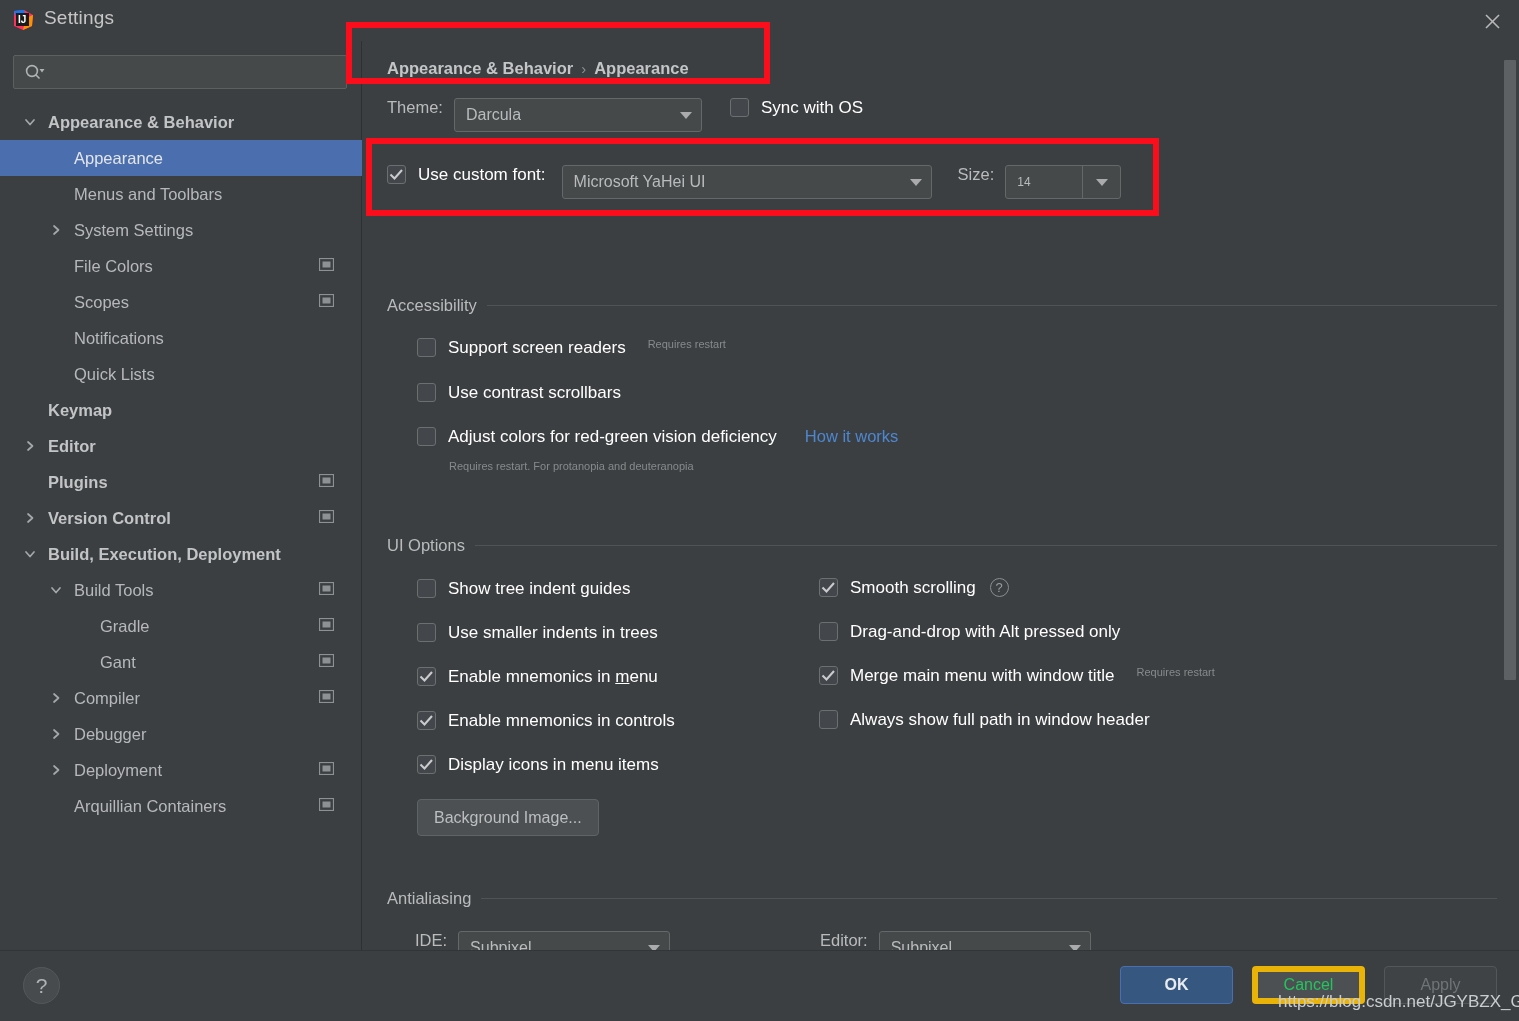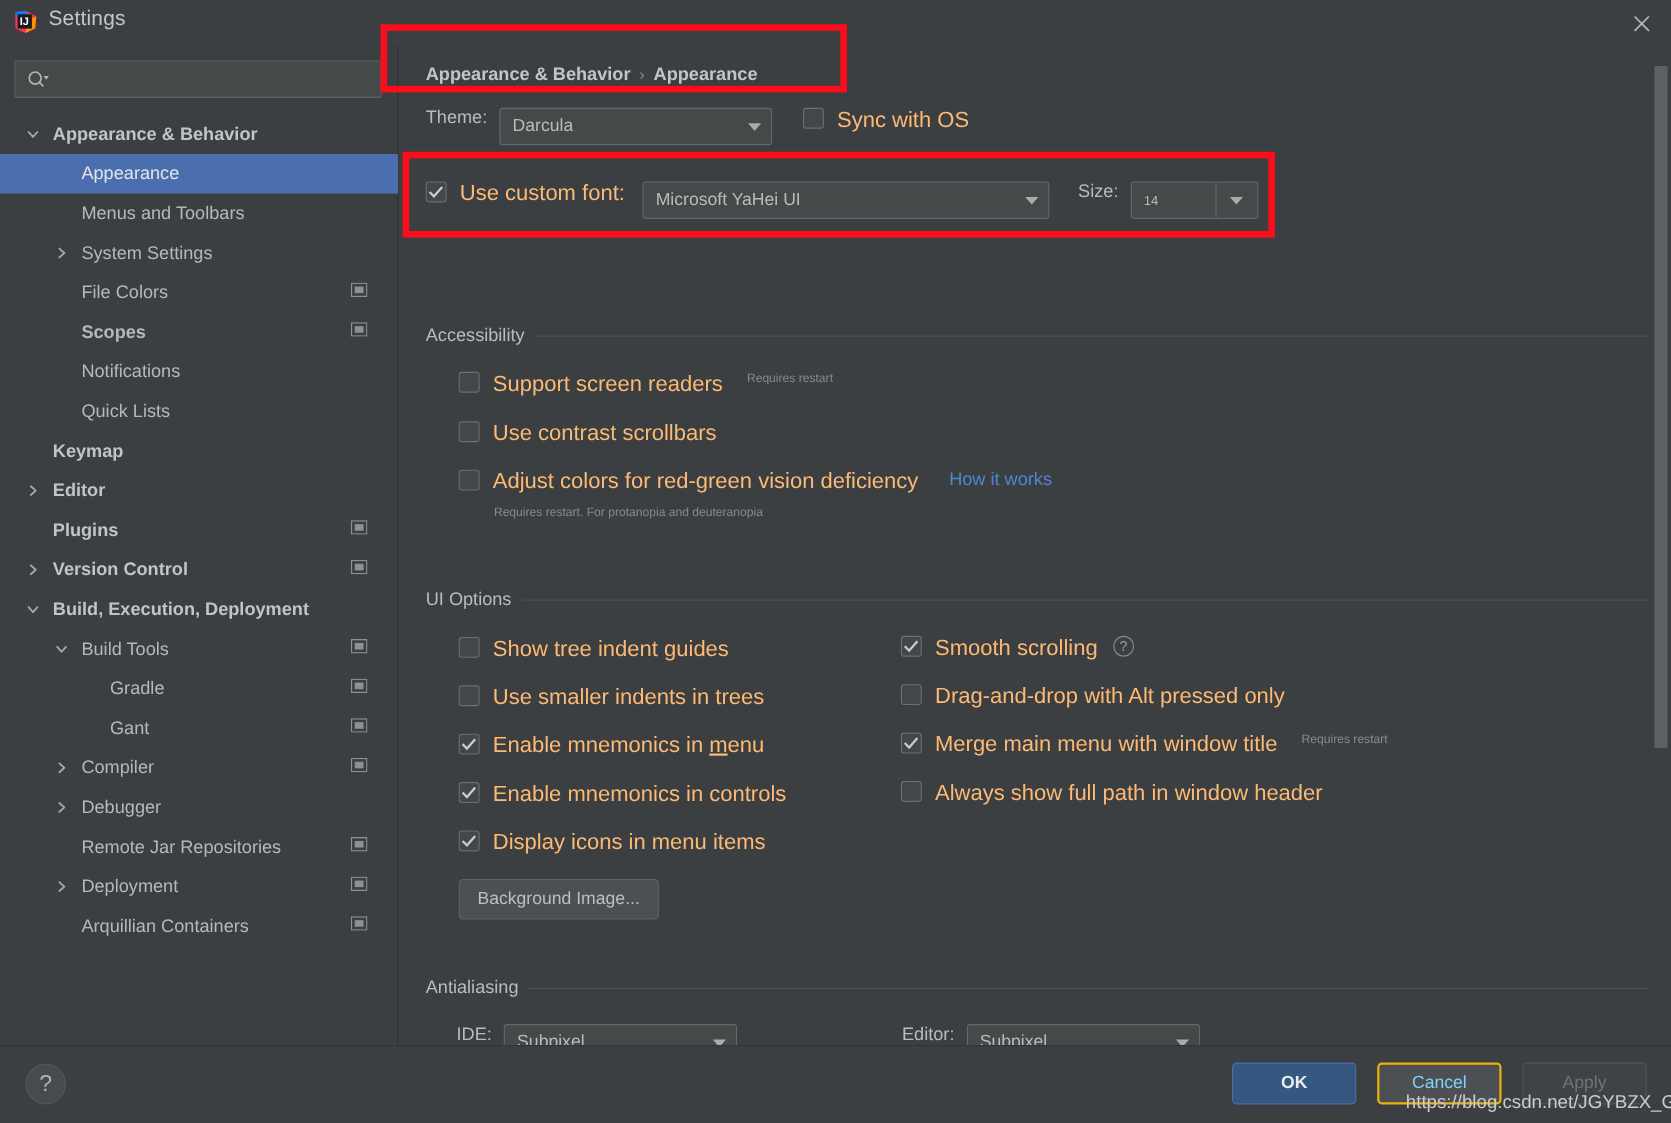--- a/index.html
+++ b/index.html
@@ -175,21 +175,21 @@
     border-radius: 3px;
     background: #43464a;
     display: inline-flex; align-items: center; justify-content: center;
     flex: 0 0 auto;
     cursor: pointer;
   }
   .cb svg { display: none; }
   .cb.checked svg { display: block; }
 
   .cb-label {
-    font-size: 20px; color: #fdba74;
+    font-size: 17px; color: #ffffff;
     margin-left: 12px; white-space: nowrap;
     cursor: pointer;
   }
   .cb-label .mn { text-decoration: underline; }
   .hint {
     font-size: 11px; color: #878a8c; white-space: nowrap;
   }
   .link {
     font-size: 16.5px; color: #4d87d0; cursor: pointer; white-space: nowrap;
   }
@@ -249,22 +249,22 @@
     position: absolute; left: 1120px; top: 966px;
     width: 113px; height: 38px;
     background: #365880; border: 1px solid #4b6eaf; border-radius: 4px;
     color: #e9ecef; font-size: 16px; font-weight: bold;
     font-family: "Liberation Sans", sans-serif;
     cursor: pointer;
   }
   .btn-cancel {
     position: absolute; left: 1252px; top: 966px;
     width: 113px; height: 38px;
-    background: #4c5052; border: 2px solid #eab308; border-radius: 4px;
-    color: #7dd3fc; font-size: 16px;
+    background: #4c5052; border: 6px solid #eab308; border-radius: 4px;
+    color: #22c55e; font-size: 16px;
     font-family: "Liberation Sans", sans-serif;
     cursor: pointer;
   }
   .btn-apply {
     position: absolute; left: 1384px; top: 966px;
     width: 113px; height: 38px;
     background: #3f4345; border: 1px solid #53575a; border-radius: 4px;
     color: #6f7477; font-size: 16px;
     font-family: "Liberation Sans", sans-serif;
     cursor: default;
@@ -351,21 +351,21 @@
         <div class="tree-row">
           <span class="tree-arrow empty" style="margin-left: 47px;"></span>
           <span class="tree-label" style="margin-left: 9px;">File Colors</span>
           <span class="mod-icon"><svg width="15" height="13" viewBox="0 0 15 13">
               <rect x="0.5" y="0.5" width="14" height="12" fill="none" stroke="#8d9194" stroke-width="1.2"></rect>
               <rect x="3.5" y="3.5" width="8" height="6" fill="#8d9194"></rect>
             </svg></span>
         </div>
         <div class="tree-row">
           <span class="tree-arrow empty" style="margin-left: 47px;"></span>
-          <span class="tree-label" style="margin-left: 9px; font-weight: bold;">Scopes</span>
+          <span class="tree-label" style="margin-left: 9px;">Scopes</span>
           <span class="mod-icon"><svg width="15" height="13" viewBox="0 0 15 13">
               <rect x="0.5" y="0.5" width="14" height="12" fill="none" stroke="#8d9194" stroke-width="1.2"></rect>
               <rect x="3.5" y="3.5" width="8" height="6" fill="#8d9194"></rect>
             </svg></span>
         </div>
         <div class="tree-row">
           <span class="tree-arrow empty" style="margin-left: 47px;"></span>
           <span class="tree-label" style="margin-left: 9px;">Notifications</span>
         </div>
         <div class="tree-row">
@@ -452,28 +452,20 @@
               <rect x="3.5" y="3.5" width="8" height="6" fill="#8d9194"></rect>
             </svg></span>
         </div>
         <div class="tree-row">
           <span class="tree-arrow" style="margin-left: 47px;">
             <svg width="14" height="14" viewBox="0 0 14 14">
               <path d="M5 3 L9.5 7 L5 11" fill="none" stroke="#a5a8aa" stroke-width="1.7" stroke-linecap="round" stroke-linejoin="round"></path>
             </svg>
           </span>
           <span class="tree-label" style="margin-left: 9px;">Debugger</span>
-        </div>
-        <div class="tree-row">
-          <span class="tree-arrow empty" style="margin-left: 47px;"></span>
-          <span class="tree-label" style="margin-left: 9px;">Remote Jar Repositories</span>
-          <span class="mod-icon"><svg width="15" height="13" viewBox="0 0 15 13">
-              <rect x="0.5" y="0.5" width="14" height="12" fill="none" stroke="#8d9194" stroke-width="1.2"></rect>
-              <rect x="3.5" y="3.5" width="8" height="6" fill="#8d9194"></rect>
-            </svg></span>
         </div>
         <div class="tree-row">
           <span class="tree-arrow" style="margin-left: 47px;">
             <svg width="14" height="14" viewBox="0 0 14 14">
               <path d="M5 3 L9.5 7 L5 11" fill="none" stroke="#a5a8aa" stroke-width="1.7" stroke-linecap="round" stroke-linejoin="round"></path>
             </svg>
           </span>
           <span class="tree-label" style="margin-left: 9px;">Deployment</span>
           <span class="mod-icon"><svg width="15" height="13" viewBox="0 0 15 13">
               <rect x="0.5" y="0.5" width="14" height="12" fill="none" stroke="#8d9194" stroke-width="1.2"></rect>

